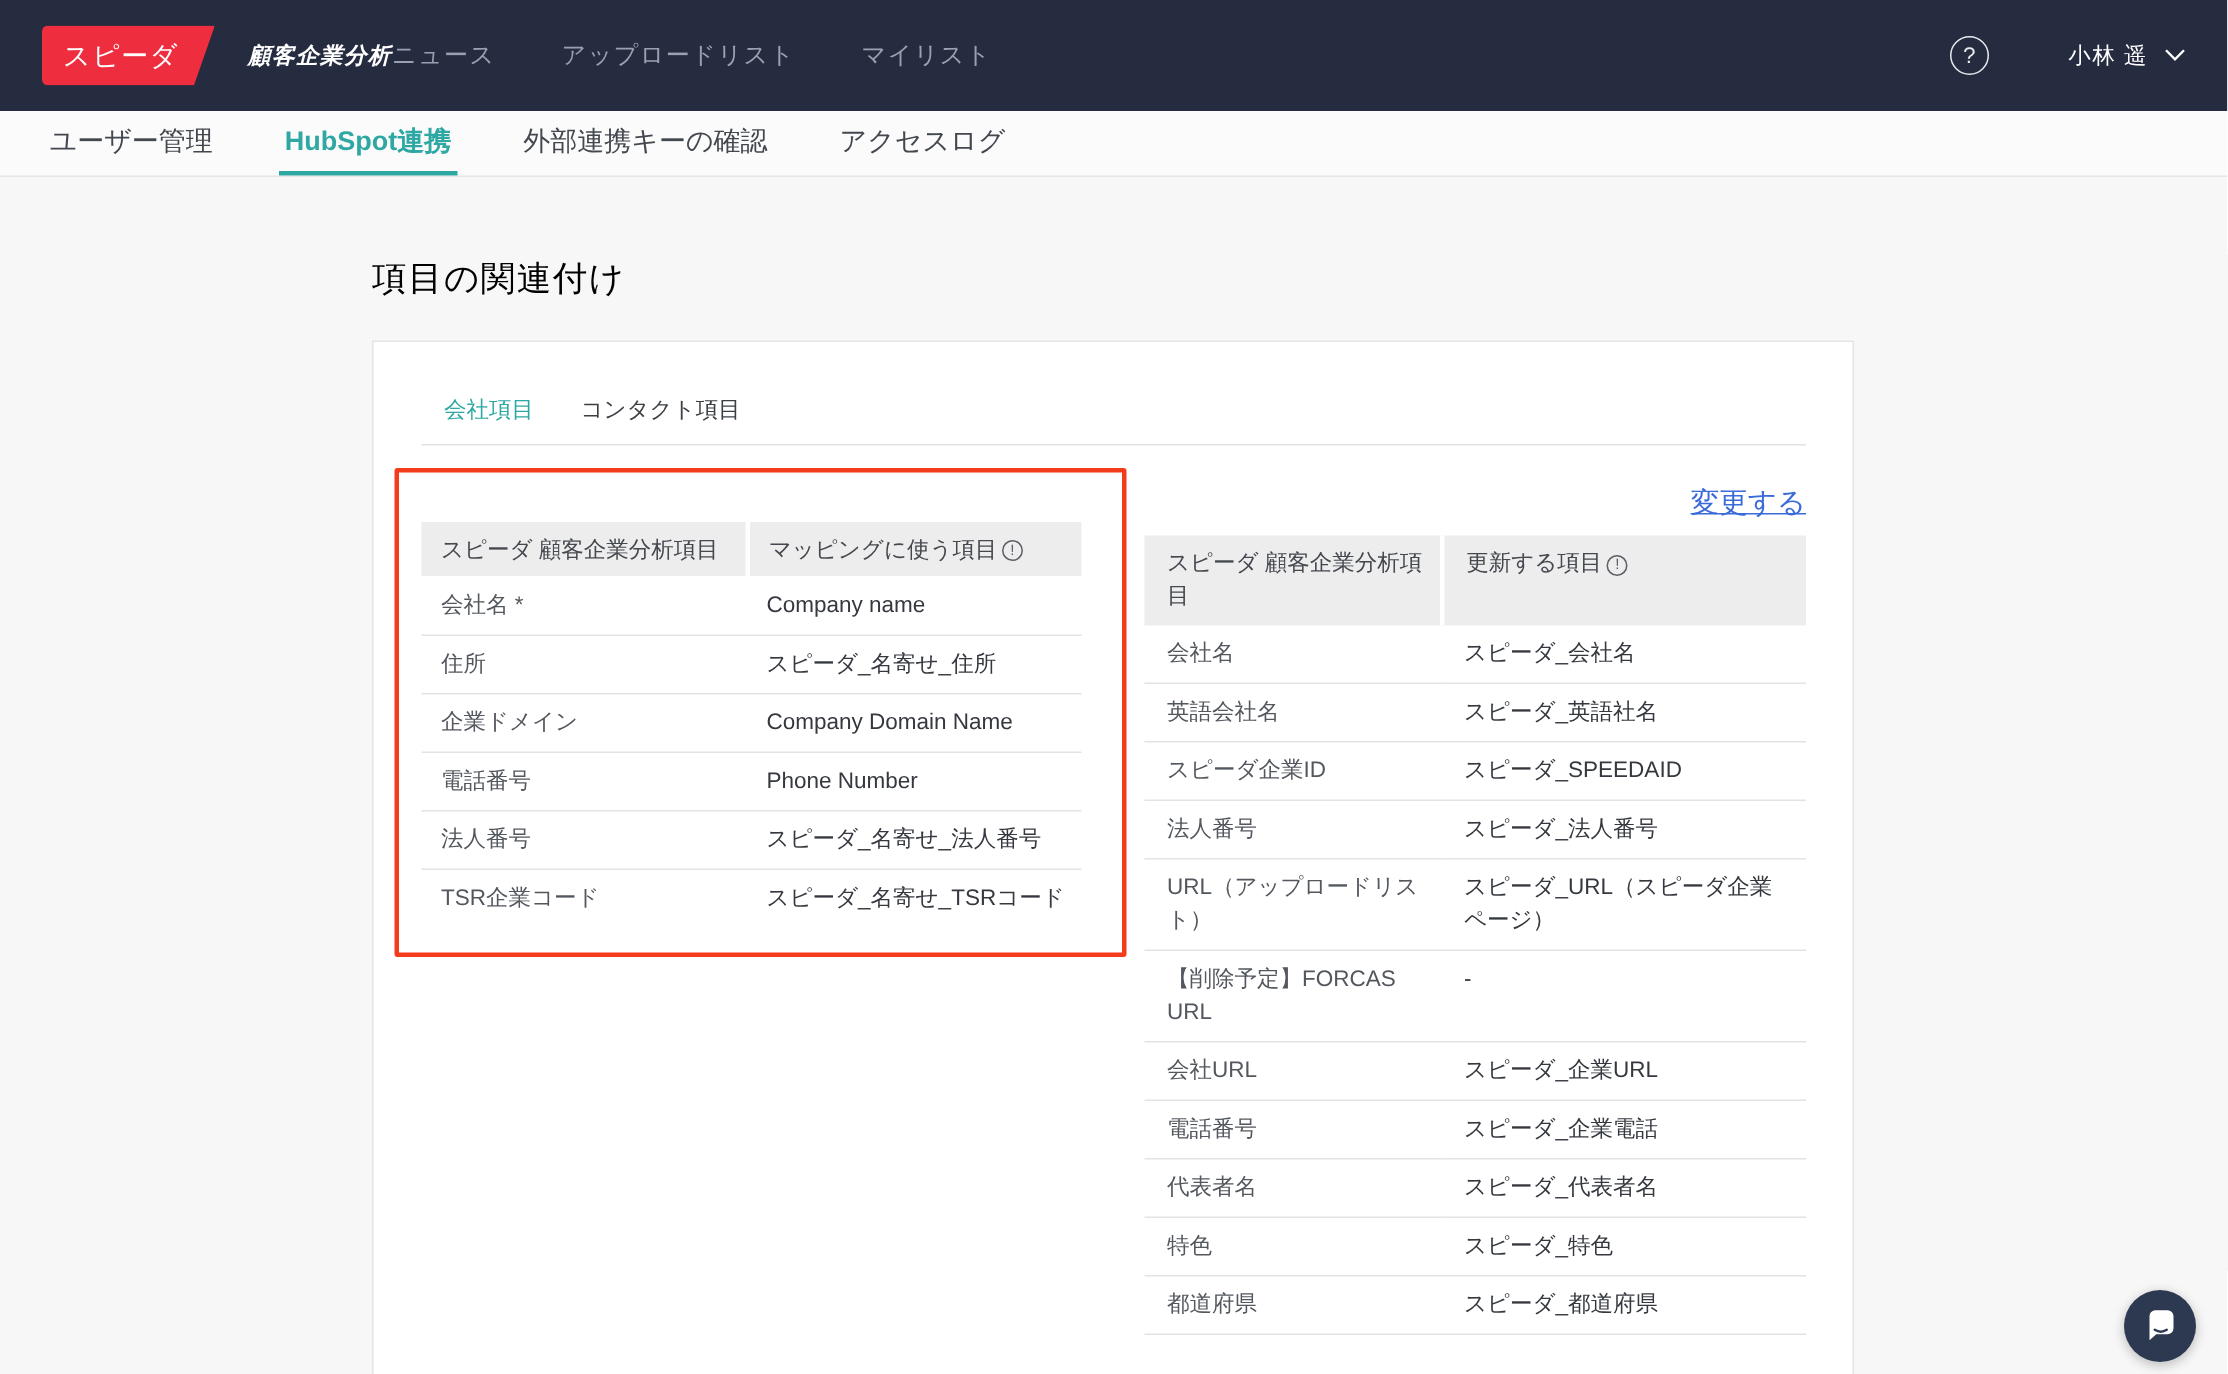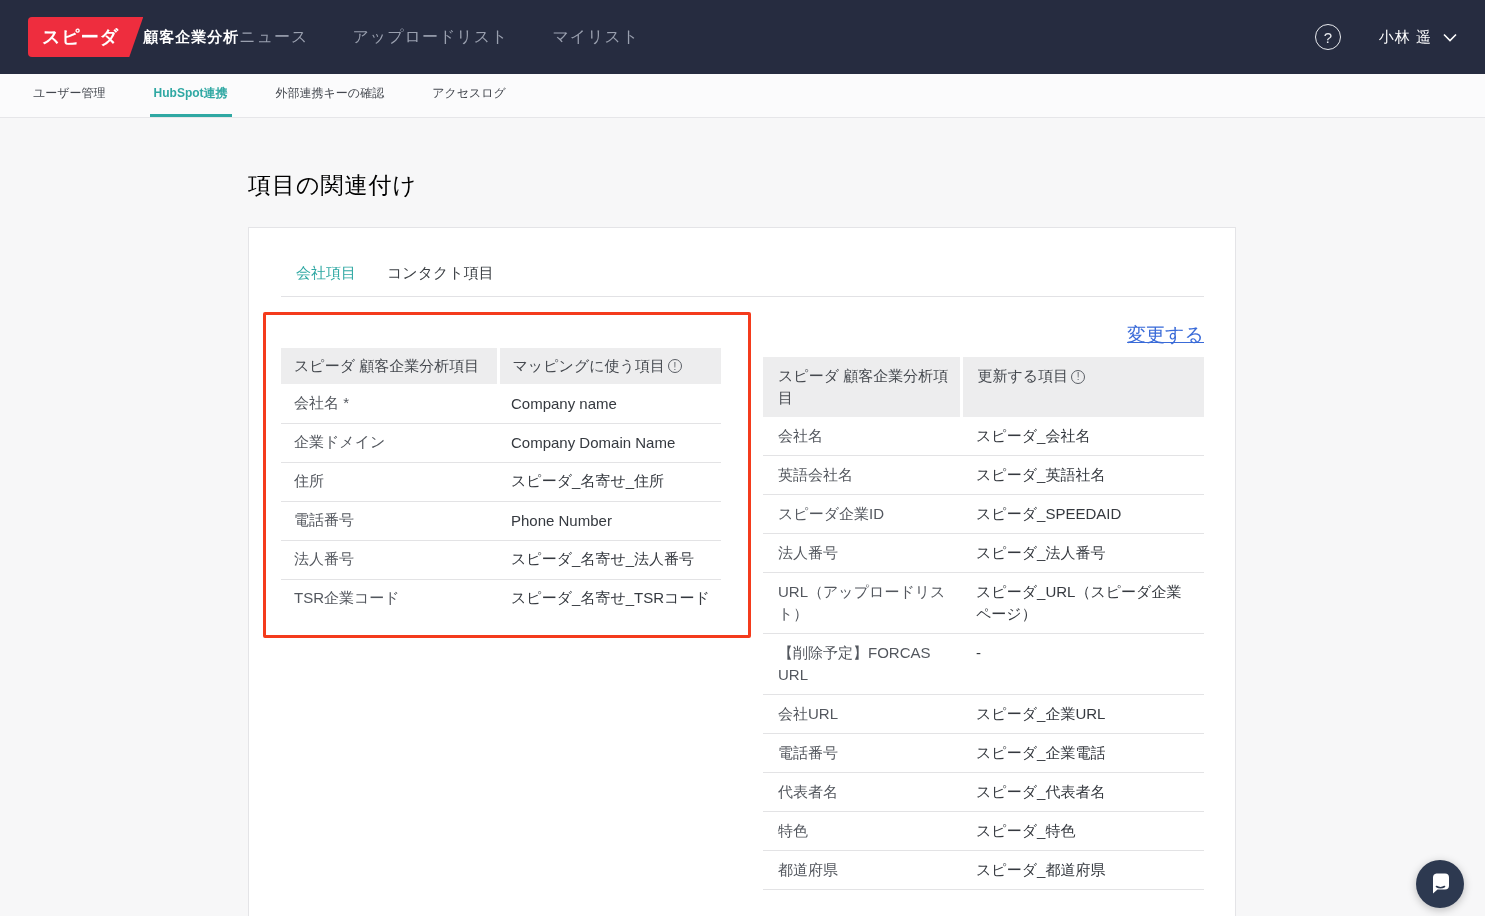--- a/index.html
+++ b/index.html
@@ -1,37 +1,37 @@
 <!DOCTYPE html>
 <html lang="ja"><head>
 <meta charset="utf-8">
 <style>
   * { margin:0; padding:0; box-sizing:border-box; }
   html,body { font-family:"Liberation Sans","DejaVu Sans",sans-serif; }
   .screen { position:relative; width:1485px; height:916px; overflow:hidden; background:#f7f7f8; }
 
   
   .app-header { height:74px; background:#262c40; display:flex; align-items:center; padding:0 28px; }
-  .logo-badge { background:#ee2d3e; color:#fff; font-weight:bold; font-size:18px; letter-spacing:1px;
+  .logo-badge { background:#ee2d3e; color:#fff; font-weight:normal; font-size:18px; letter-spacing:1px;
     padding:8px 24px 8px 14px; border-radius:4px 0 0 4px;
     clip-path:polygon(0 0,100% 0,calc(100% - 14px) 100%,0 100%); }
-  .app-name { color:#fff; font-weight:bold; font-size:15px; letter-spacing:1px; margin-left:0; }
+  .app-name { color:#fff; font-weight:bold; font-size:15px; letter-spacing:1px; margin-left:22px;font-style:italic; }
   .top-nav { display:flex; gap:44px; }
   .top-nav-item { color:#9aa0af; font-size:16px; letter-spacing:1px; cursor:pointer; }
   .header-right { margin-left:auto; display:flex; align-items:center; }
   .help-btn { width:26px; height:26px; border:1.5px solid #e8eaee; border-radius:50%;
     color:#e8eaee; font-size:15px; display:flex; align-items:center; justify-content:center; cursor:pointer; background:transparent; }
-  .user-menu { display:flex; align-items:center; margin-left:38px; cursor:pointer; }
+  .user-menu { display:flex; align-items:center; margin-left:53px; cursor:pointer; }
   .user-name { color:#fff; font-size:15px; letter-spacing:1px; }
   .chevron-down { margin-left:11px; display:inline-block; }
 
   
   .subnav { height:44px; background:#fbfbfc; border-bottom:1px solid #e6e6e9; display:flex; align-items:flex-end; padding-left:29px; }
   .subnav-item { height:44px; display:flex; align-items:center; padding:0 4px; margin-right:40px;
-    font-size:12px; color:#43474e; cursor:pointer; border-bottom:3px solid transparent; }
+    font-size:18px; color:#43474e; cursor:pointer; border-bottom:3px solid transparent; }
   .subnav-item.active { color:#2fa8a3; font-weight:bold; border-bottom-color:#2fa8a3; }
 
   
   .page-title { margin:52px 0 0 248px; font-size:23px; font-weight:400; color:#000000; letter-spacing:1px; }
 
   .card { margin:26px 0 0 248px; width:988px; min-height:860px; background:#fff; border:1px solid #e4e4e7; }
   .card-tabs { margin:36px 31px 0 32px; border-bottom:1px solid #e2e2e5; display:flex; gap:31px; padding-left:15px; }
   .card-tab { font-size:15px; color:#3c4045; padding-bottom:13px; cursor:pointer; }
   .card-tab.active { color:#2fa8a3; }
 
@@ -118,26 +118,26 @@
                   <span>マッピングに使う項目</span><span class="info-icon">!</span>
                 </th>
               </tr>
             </thead>
             <tbody>
               <tr>
                 <td class="field-col">会社名 *</td>
                 <td class="value-col">Company name</td>
               </tr>
               <tr>
+                <td class="field-col">住所</td>
+                <td class="value-col">スピーダ_名寄せ_住所</td>
+              </tr>
+              <tr>
                 <td class="field-col">企業ドメイン</td>
                 <td class="value-col">Company Domain Name</td>
-              </tr>
-              <tr>
-                <td class="field-col">住所</td>
-                <td class="value-col">スピーダ_名寄せ_住所</td>
               </tr>
               <tr>
                 <td class="field-col">電話番号</td>
                 <td class="value-col">Phone Number</td>
               </tr>
               <tr>
                 <td class="field-col">法人番号</td>
                 <td class="value-col">スピーダ_名寄せ_法人番号</td>
               </tr>
               <tr>

